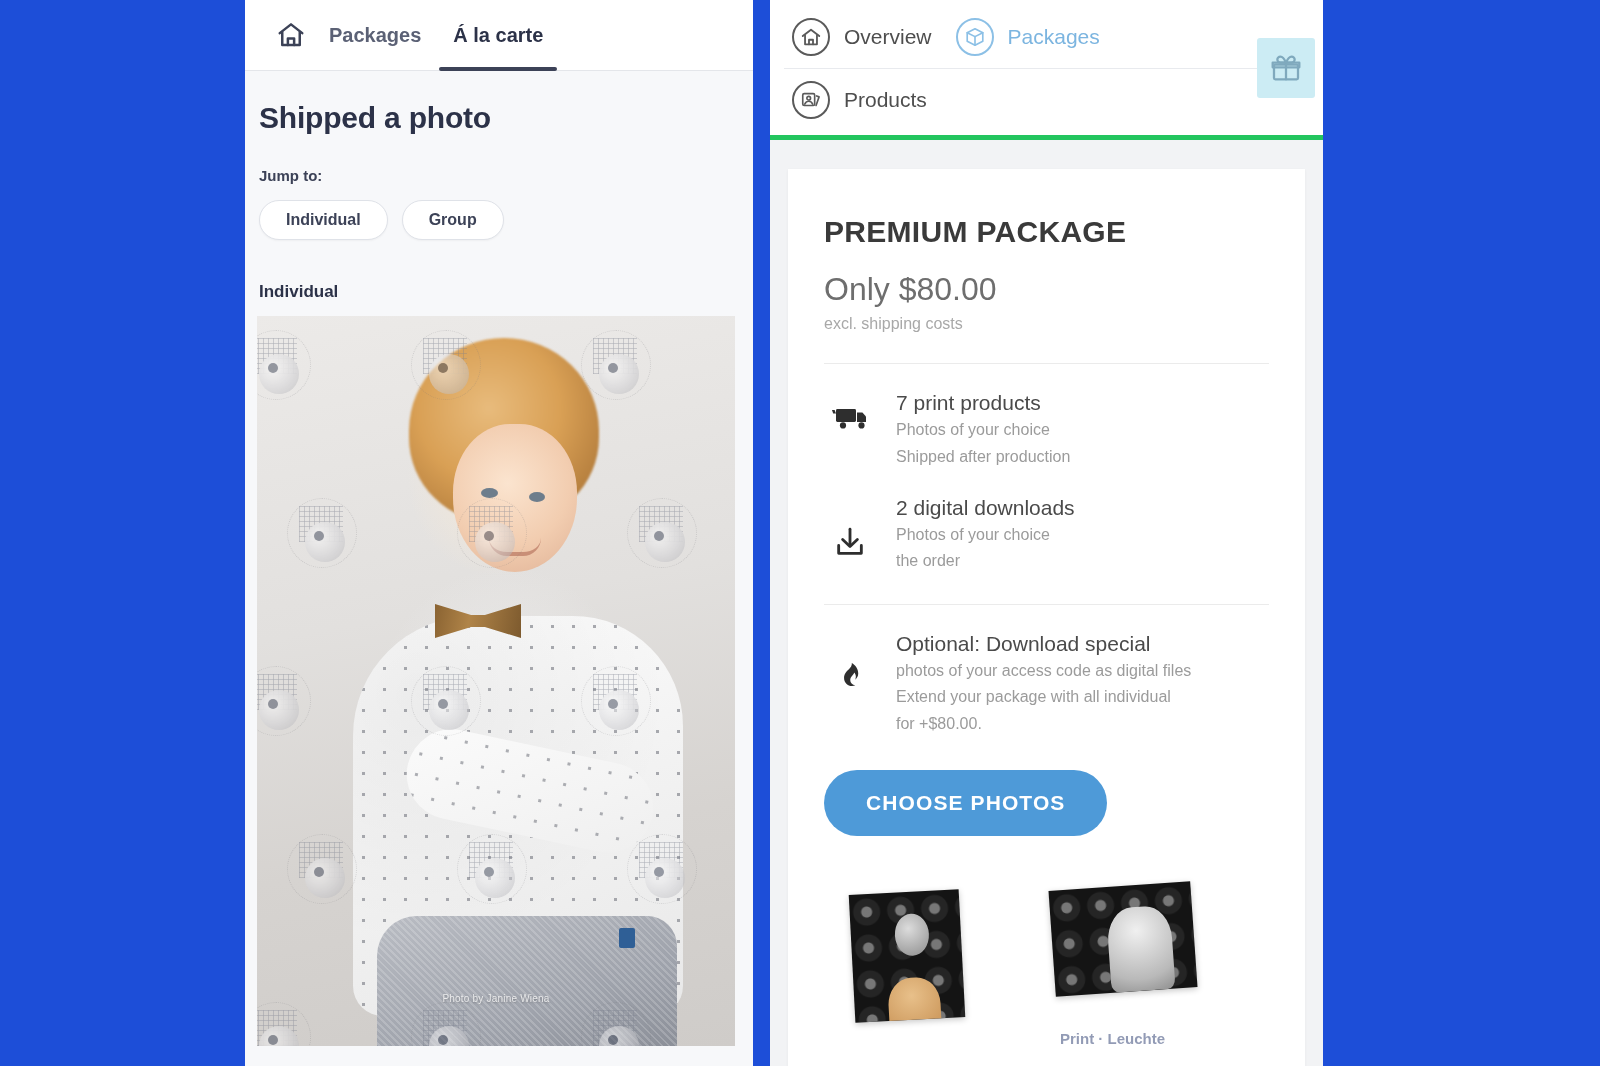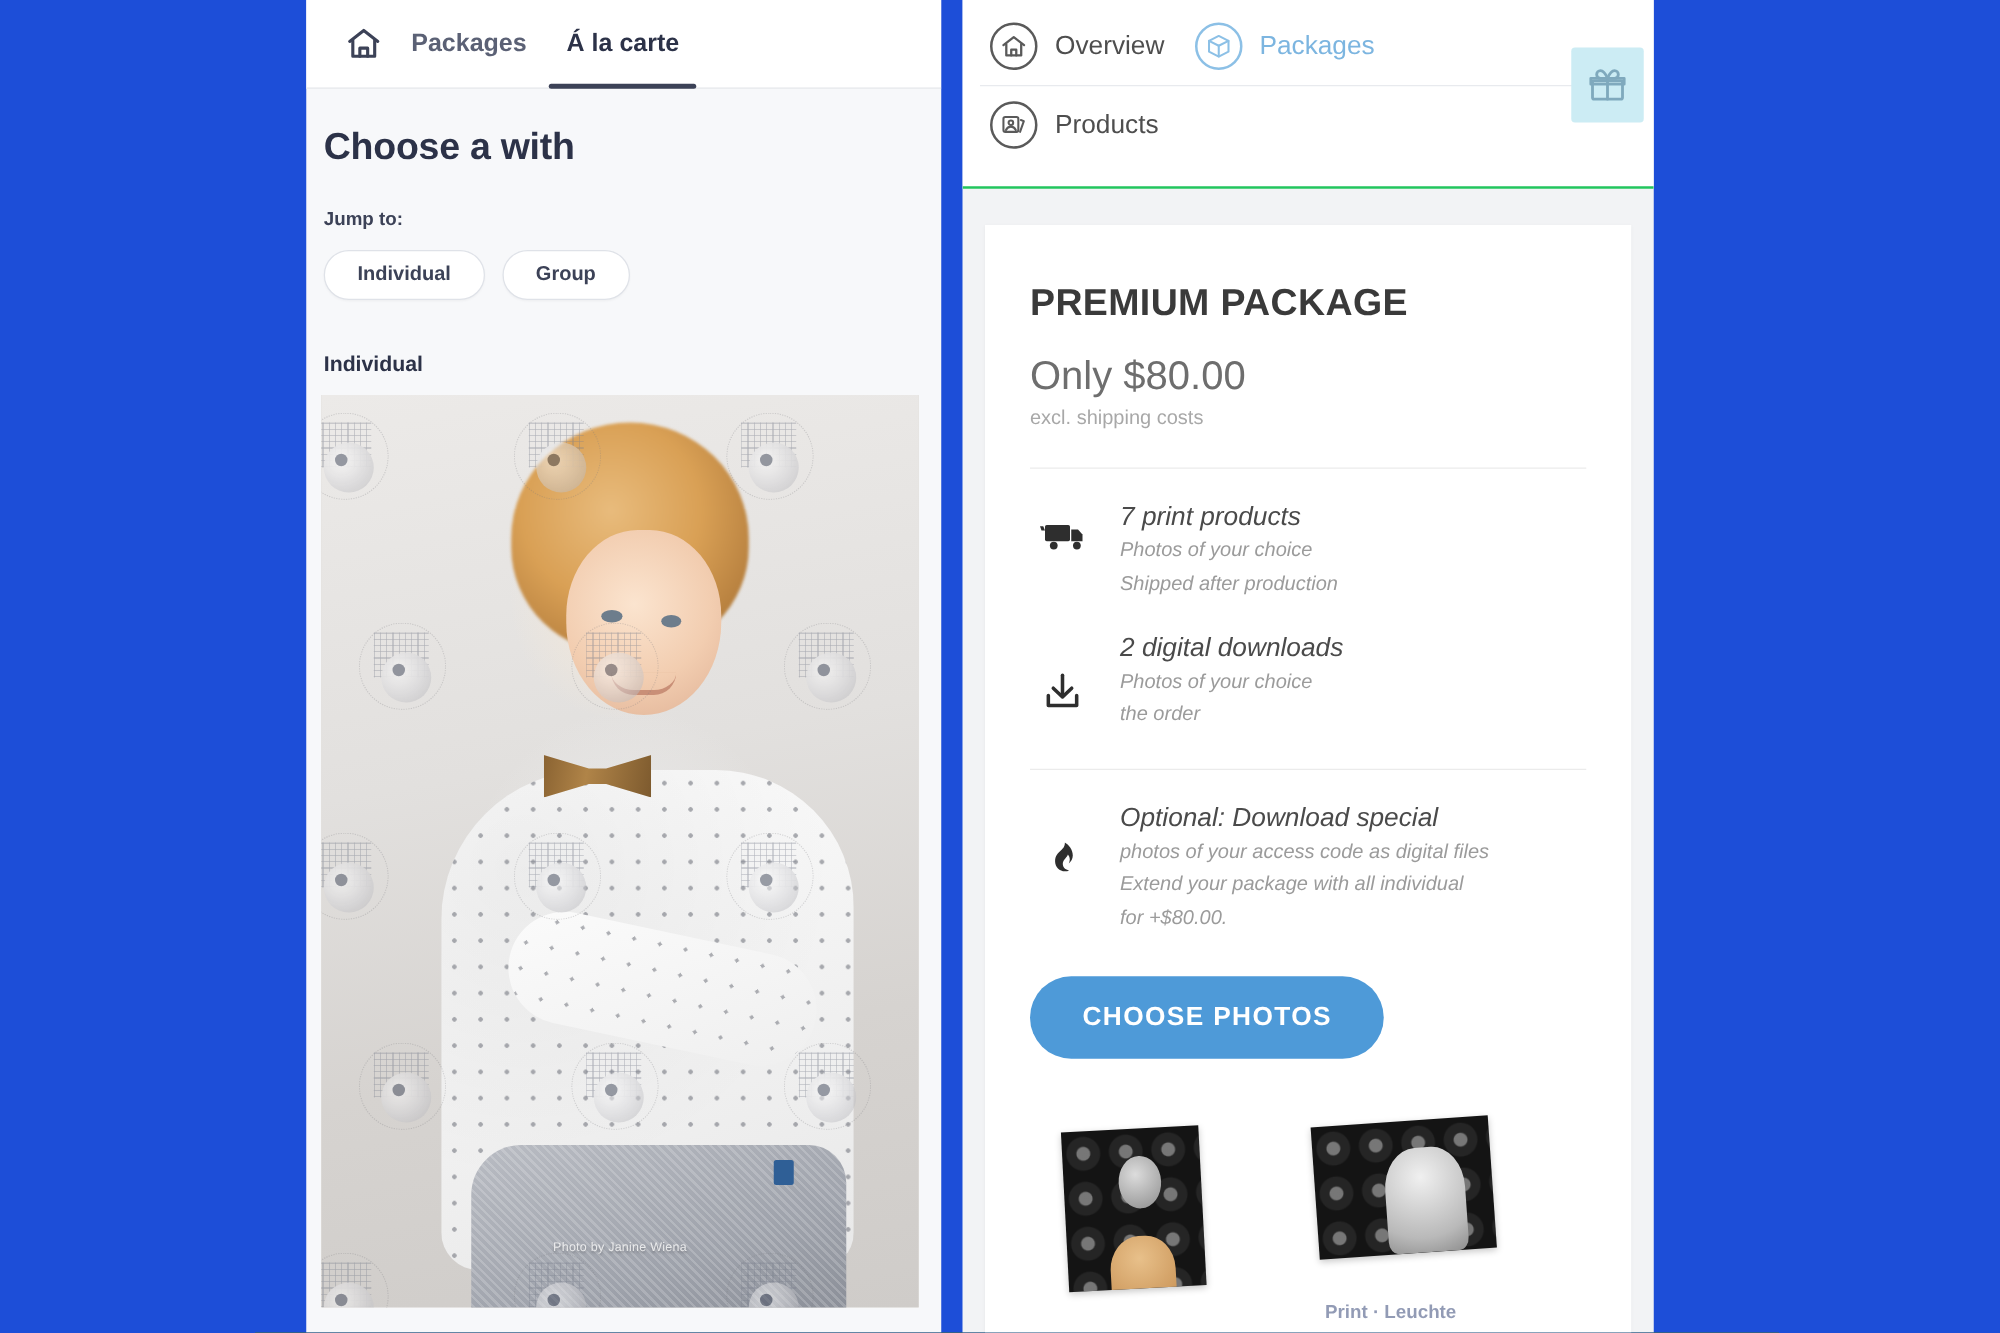--- a/index.html
+++ b/index.html
@@ -297,22 +297,22 @@
     left: 770px;
     top: 0;
     width: 553px;
     height: 1066px;
     background: #f2f3f5;
     overflow: hidden;
   }
 
   #right-topbar {
     background: #ffffff;
-    border-bottom: 2px solid #22c55e;
-    padding: 6px 0 18px 0;
+    border-bottom: 5px solid #22c55e;
+    padding: 6px 0 4px 0;
   }
 
   .nav-row {
     display: flex;
     align-items: center;
     height: 62px;
     padding-left: 10px;
   }
 
   .nav-item {
@@ -414,21 +414,21 @@
     width: 52px;
     flex: 0 0 52px;
     display: flex;
     align-items: center;
     justify-content: center;
     color: #2e2e2e;
     padding-top: 14px;
   }
   .feature.center-icon .feature-icon { align-items: center; padding-top: 30px; }
 
-  .feature-text { flex: 1; font-style: italic; }
+  .feature-text { flex: 1; }
 
   .feature-title {
     font-size: 21px;
     color: #4a4a4a;
     line-height: 1.25;
   }
 
   .feature-line {
     font-size: 16px;
     color: #9b9b9b;
@@ -527,21 +527,21 @@
       </div>
       <div class="left-tab">
         <span>Packages</span>
       </div>
       <div class="left-tab active">
         <span>Á la carte</span>
       </div>
     </div>
 
     <div id="left-body">
-      <div id="choose-title">Choose a with</div>
+      <div id="choose-title">Shipped a photo</div>
 
       <div id="jump-label">Jump to:</div>
 
       <div id="jump-chips">
         <div class="chip">
           <span>Individual</span>
         </div>
         <div class="chip">
           <span>Group</span>
         </div>

